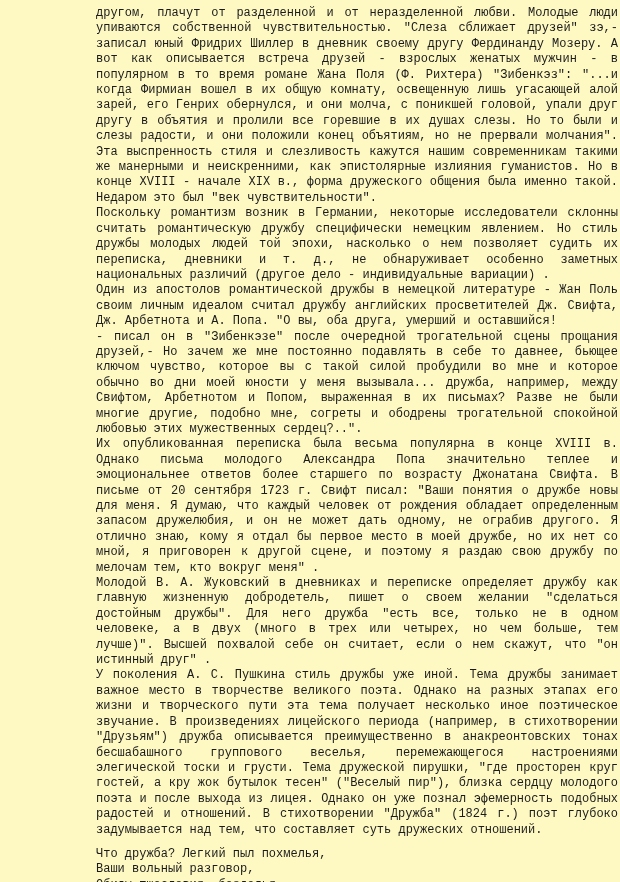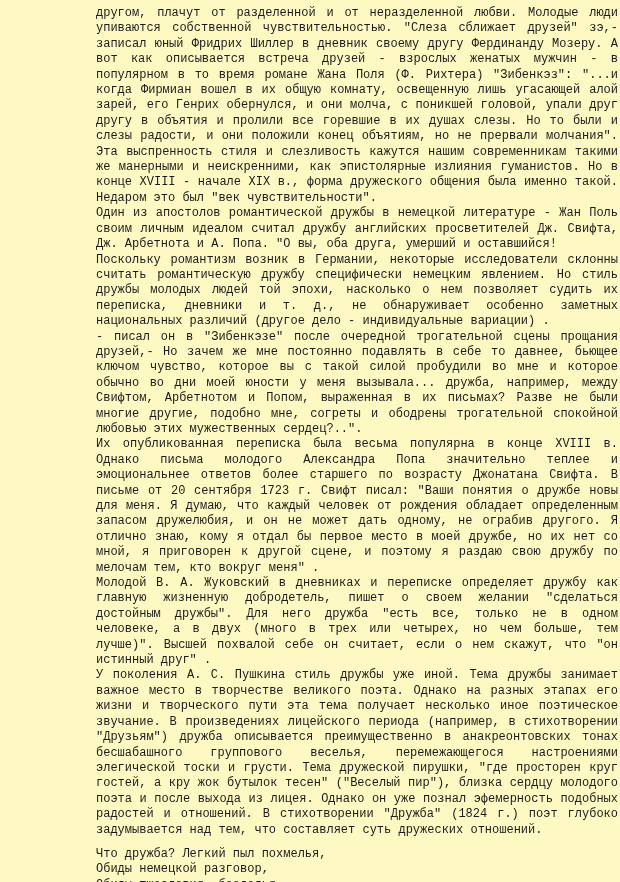--- a/index.html
+++ b/index.html
@@ -47,30 +47,30 @@
     margin-top: 20px;
   }
 </style>
 </head>
 <body>
 
 <div class="page">
 
   <div class="text-block">
     <p>другом, плачут от разделенной и от неразделенной любви. Молодые люди упиваются собственной чувствительностью. "Слеза сближает друзей" зэ,- записал юный Фридрих Шиллер в дневник своему другу Фердинанду Мозеру. А вот как описывается встреча друзей - взрослых женатых мужчин - в популярном в то время романе Жана Поля (Ф. Рихтера) "Зибенкэз": "...и когда Фирмиан вошел в их общую комнату, освещенную лишь угасающей алой зарей, его Генрих обернулся, и они молча, с поникшей головой, упали друг другу в объятия и пролили все горевшие в их душах слезы. Но то были и слезы радости, и они положили конец объятиям, но не прервали молчания". Эта выспренность стиля и слезливость кажутся нашим современникам такими же манерными и неискренними, как эпистолярные излияния гуманистов. Но в конце XVIII - начале XIX в., форма дружеского общения была именно такой. Недаром это был "век чувствительности".</p>
+    <p>Поскольку романтизм возник в Германии, некоторые исследователи склонны считать романтическую дружбу специфически немецким явлением. Но стиль дружбы молодых людей той эпохи, насколько о нем позволяет судить их переписка, дневники и т. д., не обнаруживает особенно заметных национальных различий (другое дело - индивидуальные вариации) .</p>
     <p>Один из апостолов романтической дружбы в немецкой литературе - Жан Поль своим личным идеалом считал дружбу английских просветителей Дж. Свифта, Дж. Арбетнота и А. Попа. "О вы, оба друга, умерший и оставшийся!</p>
-    <p>Поскольку романтизм возник в Германии, некоторые исследователи склонны считать романтическую дружбу специфически немецким явлением. Но стиль дружбы молодых людей той эпохи, насколько о нем позволяет судить их переписка, дневники и т. д., не обнаруживает особенно заметных национальных различий (другое дело - индивидуальные вариации) .</p>
     <p>- писал он в "Зибенкэзе" после очередной трогательной сцены прощания друзей,- Но зачем же мне постоянно подавлять в себе то давнее, бьющее ключом чувство, которое вы с такой силой пробудили во мне и которое обычно во дни моей юности у меня вызывала... дружба, например, между Свифтом, Арбетнотом и Попом, выраженная в их письмах? Разве не были многие другие, подобно мне, согреты и ободрены трогательной спокойной любовью этих мужественных сердец?..".</p>
     <p>Их опубликованная переписка была весьма популярна в конце XVIII в. Однако письма молодого Александра Попа значительно теплее и эмоциональнее ответов более старшего по возрасту Джонатана Свифта. В письме от 20 сентября 1723 г. Свифт писал: "Ваши понятия о дружбе новы для меня. Я думаю, что каждый человек от рождения обладает определенным запасом дружелюбия, и он не может дать одному, не ограбив другого. Я отлично знаю, кому я отдал бы первое место в моей дружбе, но их нет со мной, я приговорен к другой сцене, и поэтому я раздаю свою дружбу по мелочам тем, кто вокруг меня" .</p>
     <p>Молодой В. А. Жуковский в дневниках и переписке определяет дружбу как главную жизненную добродетель, пишет о своем желании "сделаться достойным дружбы". Для него дружба "есть все, только не в одном человеке, а в двух (много в трех или четырех, но чем больше, тем лучше)". Высшей похвалой себе он считает, если о нем скажут, что "он истинный друг" .</p>
     <p>У поколения А. С. Пушкина стиль дружбы уже иной. Тема дружбы занимает важное место в творчестве великого поэта. Однако на разных этапах его жизни и творческого пути эта тема получает несколько иное поэтическое звучание. В произведениях лицейского периода (например, в стихотворении "Друзьям") дружба описывается преимущественно в анакреонтовских тонах бесшабашного группового веселья, перемежающегося настроениями элегической тоски и грусти. Тема дружеской пирушки, "где просторен круг гостей, а кру жок бутылок тесен" ("Веселый пир"), близка сердцу молодого поэта и после выхода из лицея. Однако он уже познал эфемерность подобных радостей и отношений. В стихотворении "Дружба" (1824 г.) поэт глубоко задумывается над тем, что составляет суть дружеских отношений.</p>
 
     <div class="poem">
       <div class="verse">Что дружба? Легкий пыл похмелья,</div>
-      <div class="verse">Обиды немецкой разговор,</div>
+      <div class="verse">Ваши вольный разговор,</div>
       <div class="verse">Обиды тщеславия, безделья</div>
       <div class="verse">Иль опубликованная позор .</div>
     </div>
   </div>
 
   <div class="publisher-stamp">Отредактировал и опубликовал на сайте : PRESSI ( HERSON )</div>
 
 </div>
 
 </body></html>

